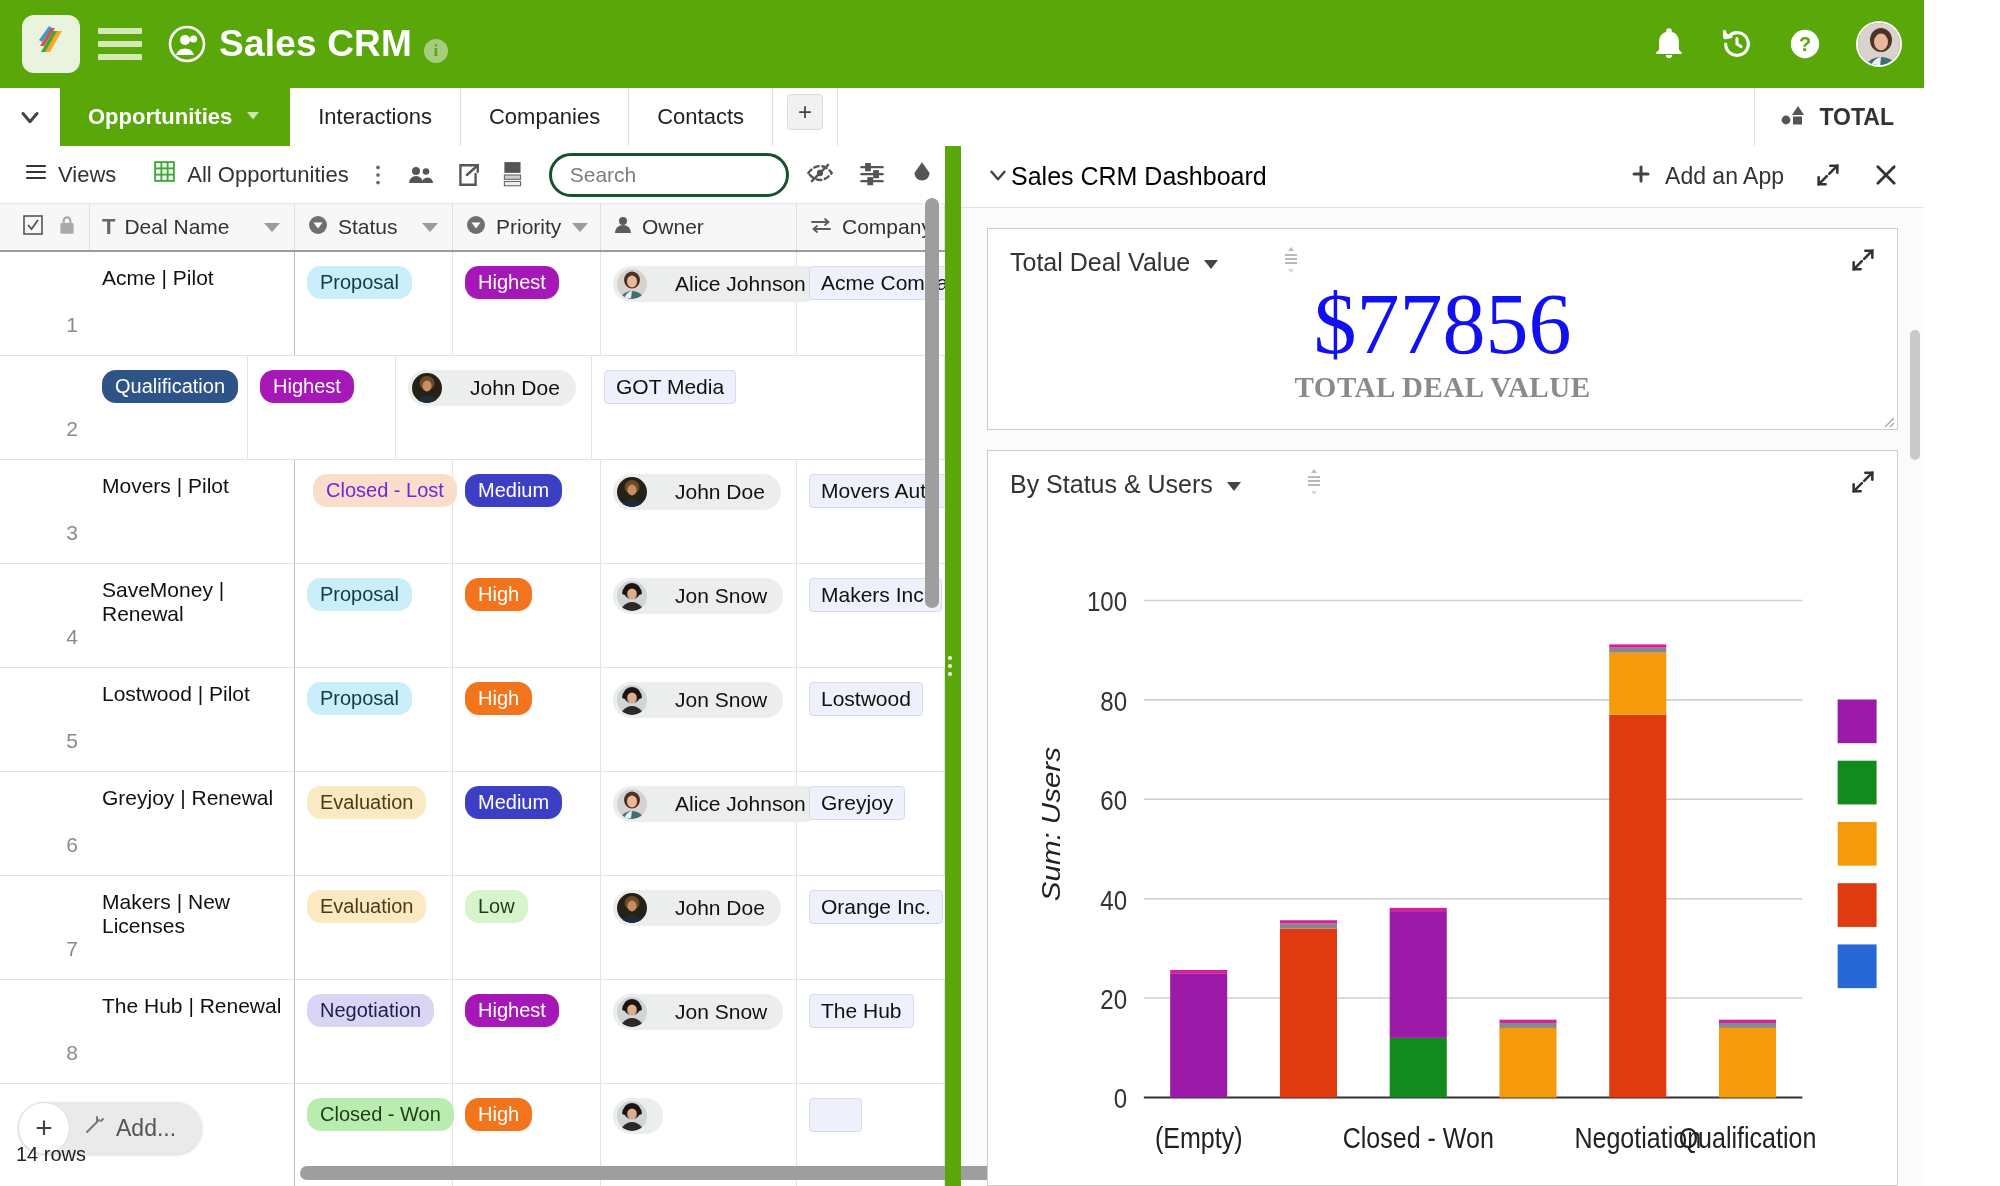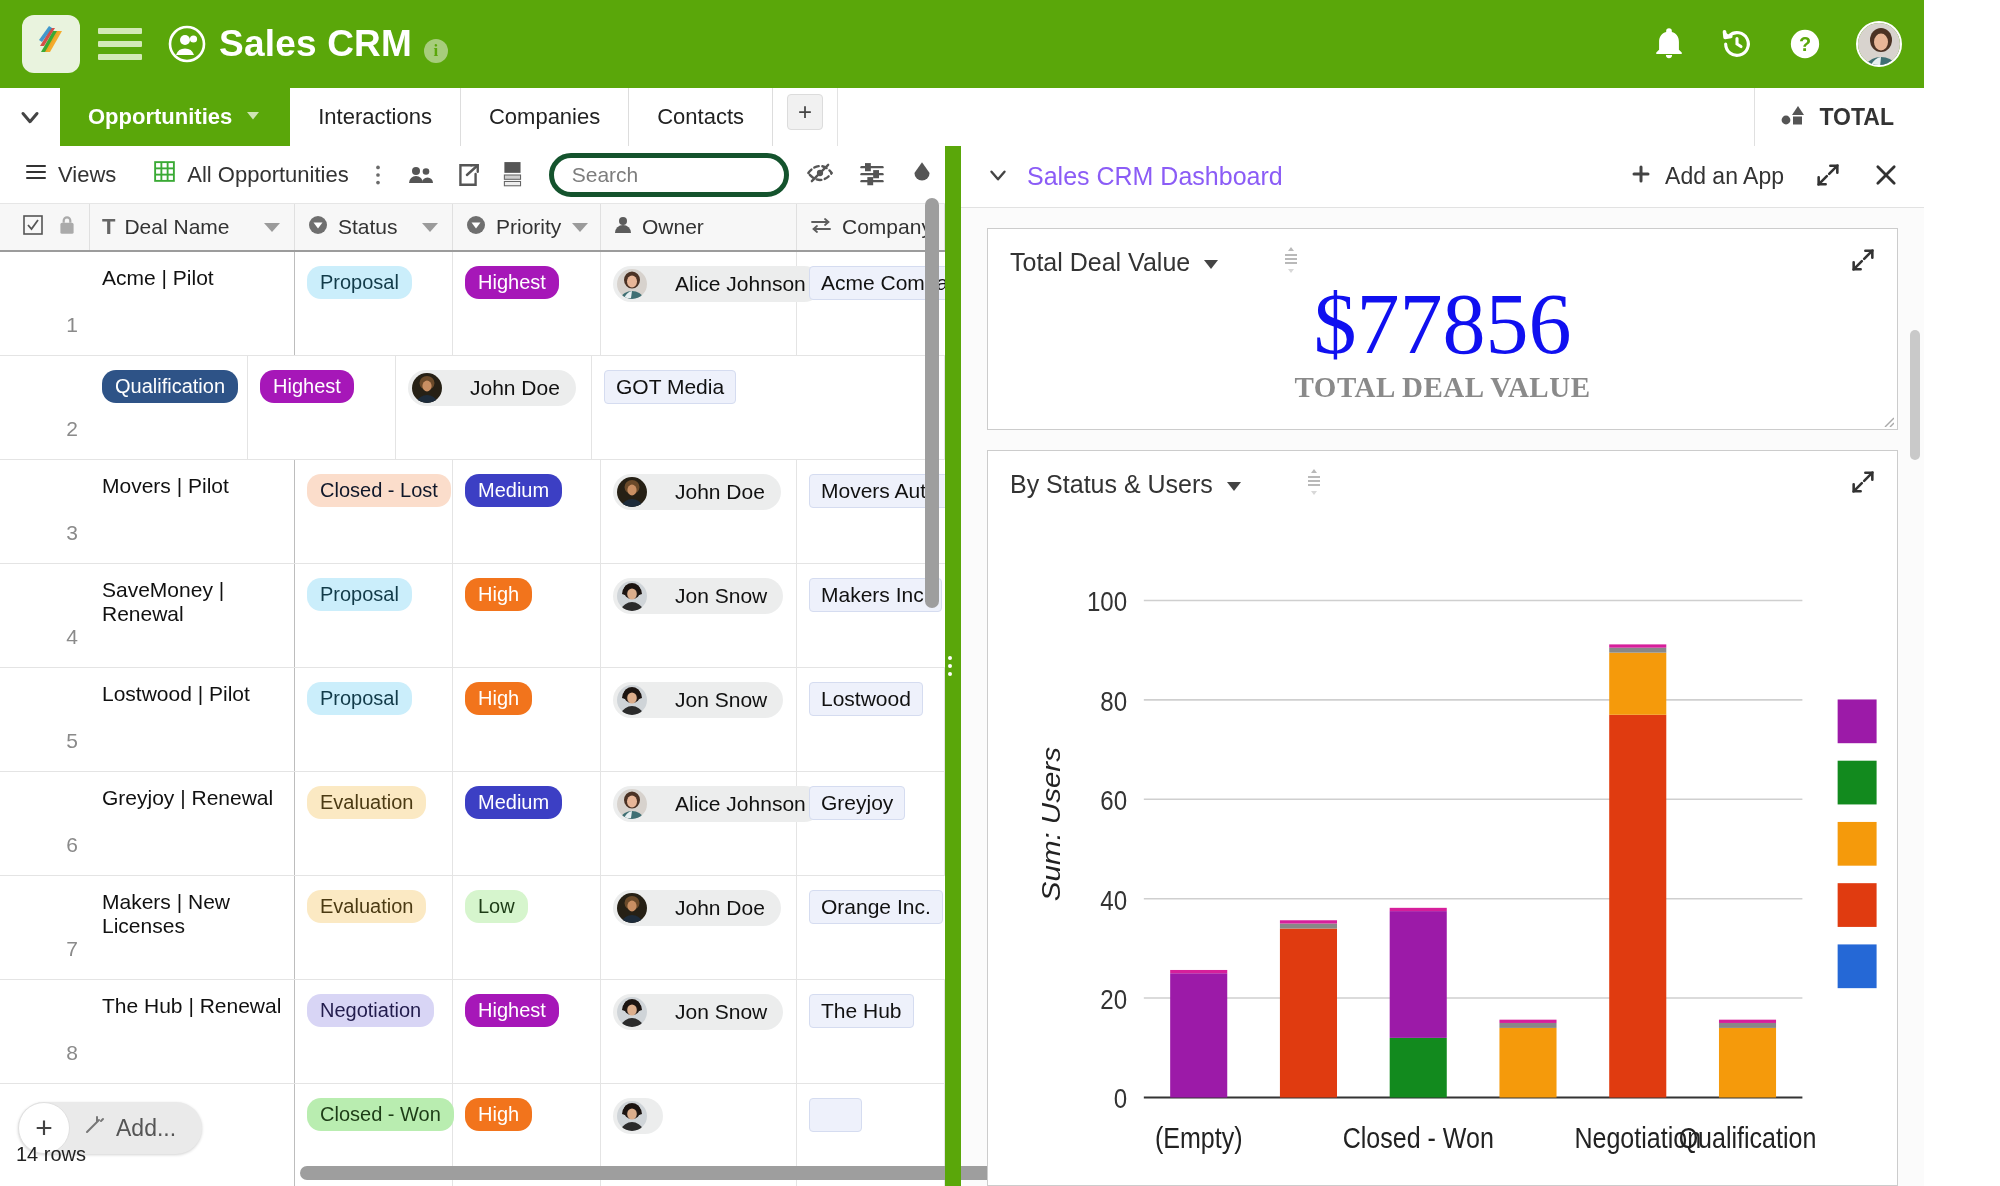--- a/index.html
+++ b/index.html
@@ -74,21 +74,21 @@
 
   
   .grid-pane { width: 945px; flex: 0 0 945px; display: flex; flex-direction: column; background: #fff; min-height:0; position: relative;}
   .grid-toolbar {
     height: 58px; flex: 0 0 58px; display: flex; align-items: center; gap: 0;
     padding: 0 10px 0 14px; border-bottom: 1px solid #e6e6e6; background: #fff;
   }
   .tb-item { display: flex; align-items: center; gap: 10px; font-size: 22px; color: #333; cursor: pointer; padding: 0 10px; white-space: nowrap;}
   .tb-sep { width: 16px; }
   .search-box {
-    flex: 1; height: 44px; border: 5px solid #14532d; border-radius: 22px;
+    flex: 1; height: 44px; border: 3px solid #14532d; border-radius: 22px;
     display: flex; align-items: center; padding: 0 18px; margin: 0 10px 0 14px; background: #fff;
     max-width: 370px;
     justify-content: center;
   }
   .search-box input {
     border: none; outline: none; font-size: 21px; color: #555; width: 100%;
     font-family: "Liberation Sans", sans-serif; background: transparent;
   }
   .search-box input::placeholder { color: #7d7d7d; }
   .tb-right-icons { display: flex; align-items: center; gap: 22px; padding-left: 6px; }
@@ -156,21 +156,21 @@
   .divider { width: 16px; flex: 0 0 16px; background: #5aa70a; position: relative; cursor: col-resize; }
   .divider .grip { position: absolute; left: 3px; top: 50%; transform: translateY(-50%); display: flex; flex-direction: column; gap: 4px;}
   .divider .grip i { width: 4px; height: 4px; background: #fff; border-radius: 50%; display: block;}
 
   
   .dash-pane { flex: 1; display: flex; flex-direction: column; background: #fbfbfb; min-width: 0; }
   .dash-head {
     height: 62px; flex: 0 0 62px; display: flex; align-items: center;
     padding: 0 24px; border-bottom: 1px solid #e2e2e2; background: #fff;
   }
-  .dash-title { font-size: 25px; color: #8b5cf6; margin-left: 16px; }
+  .dash-title { font-size: 25px; color: #000000; }
   .dash-head-right { margin-left: auto; display: flex; align-items: center; gap: 30px; }
   .add-app { display: flex; align-items: center; gap: 12px; font-size: 23px; color: #333; cursor: pointer;}
 
   .dash-body { flex: 1; padding: 20px 26px 0 26px; display: flex; flex-direction: column; gap: 20px; min-height: 0;}
   .widget { border: 1px solid #ccc; background: #fff; position: relative; }
   .widget-head { display: flex; align-items: center; padding: 16px 20px 6px 22px; }
   .widget-title { font-size: 25px; color: #333; display: flex; align-items: center; gap: 12px;}
   .widget-tools { margin-left: auto; display: flex; align-items: center; gap: 0;}
   .resize-corner { position: absolute; right: 3px; bottom: 3px; width: 13px; height: 13px; }
 
@@ -493,21 +493,21 @@
       </span>
     </div>
     <div class="cell c-comp">
       <span class="comp-chip">GOT Media</span>
     </div>
           </div>
           <div class="grow">
     <div class="cell c-num">3</div>
     <div class="cell c-deal">Movers | Pilot</div>
     <div class="cell c-status">
-      <span class="pill" style="background:#fbddcb;color:#0f172a;">Closed - Lost</span>
+      <span class="pill" style="background:#fbddcb;color:#6d28d9;margin-left:6px;">Closed - Lost</span>
     </div>
     <div class="cell c-prio">
       <span class="pill" style="background:#3c3fc4;color:#ffffff;">Medium</span>
     </div>
     <div class="cell c-owner">
       <span class="owner-chip">
         <span class="av"><svg width="30" height="30" viewBox="0 0 30 30">
       <rect width="30" height="30" fill="#262015"></rect>
       <ellipse cx="15" cy="10" rx="7.5" ry="7" fill="#6b4a2a"></ellipse>
       <ellipse cx="15" cy="13" rx="4.6" ry="5.4" fill="#c98f63"></ellipse>

